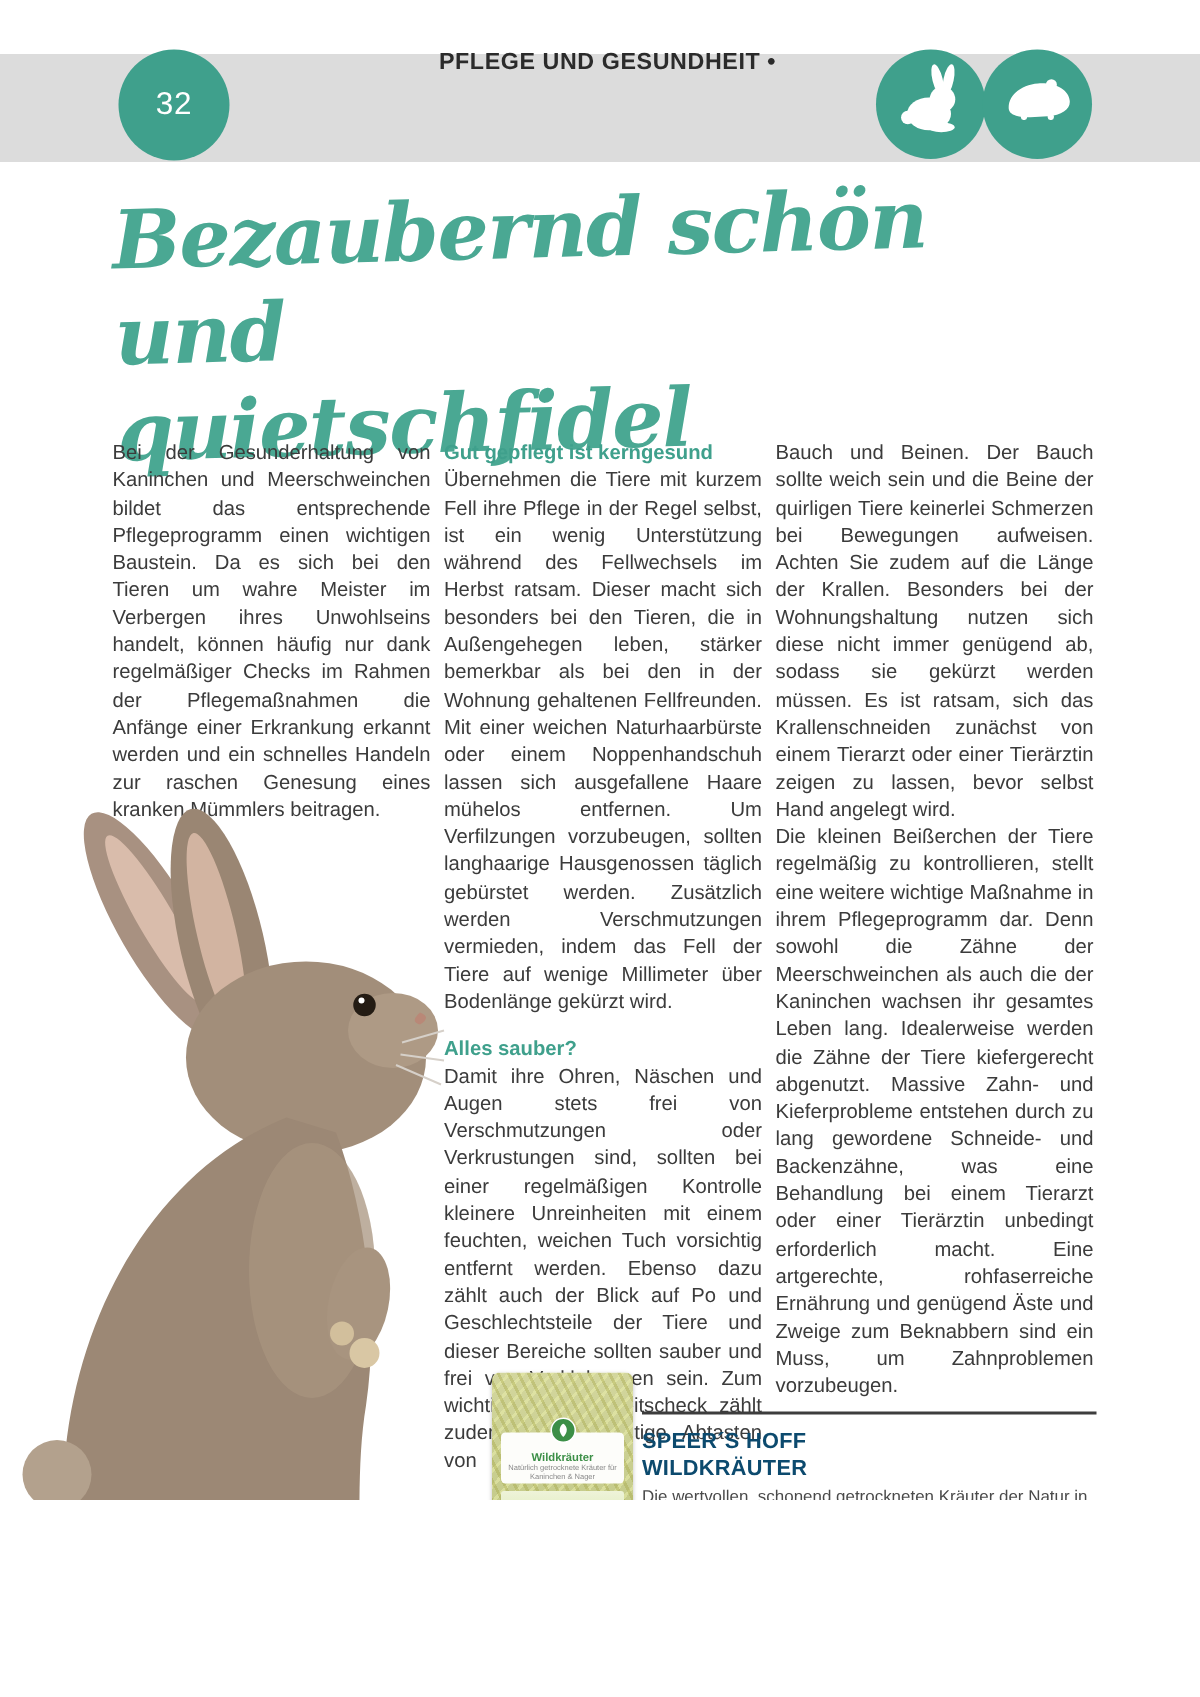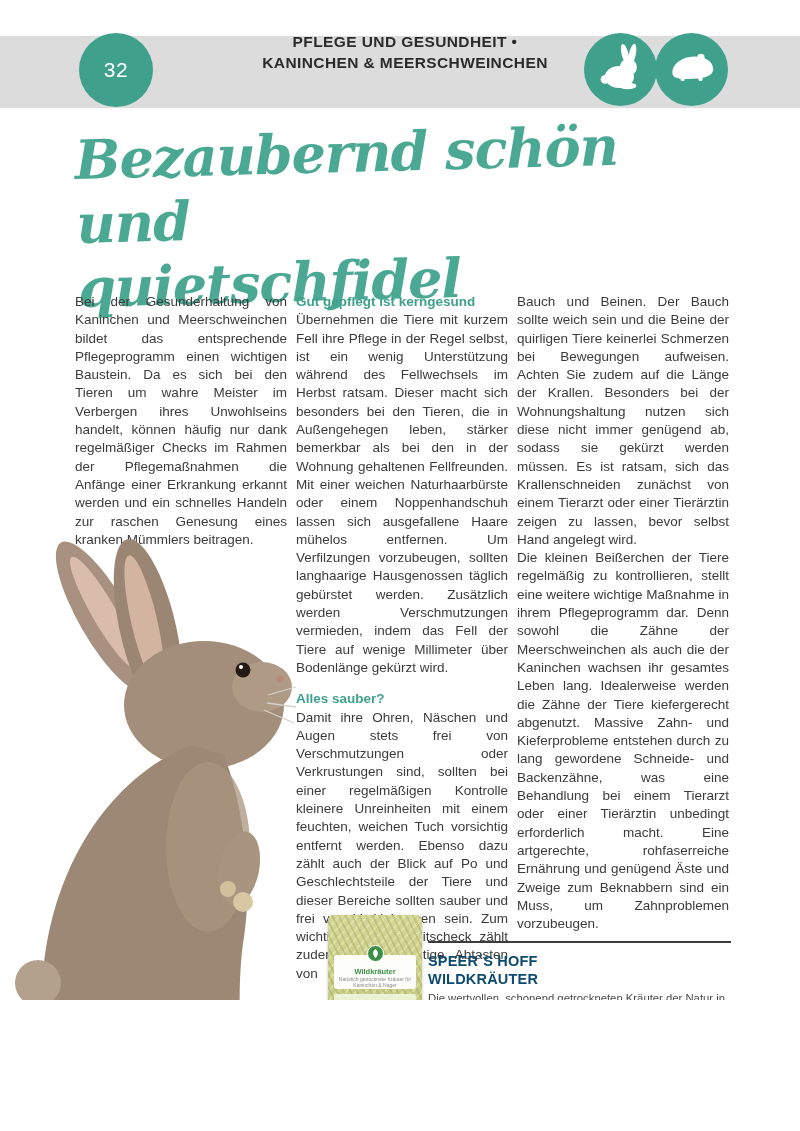--- a/index.html
+++ b/index.html
@@ -72,21 +72,20 @@
 <body>
 
 <div class="page">
 
   <div class="band"></div>
   <div class="page-circle">
     <span>32</span>
   </div>
   <div class="header-title">
     <div>PFLEGE UND GESUNDHEIT •</div>
-    <div>KANINCHEN &amp; MEERSCHWEINCHEN</div>
   </div>
   <div class="icon-circle rabbit">
     <span>
       <svg width="52" height="52" viewBox="0 0 64 64">
         <g class="white">
           <ellipse cx="37" cy="15" rx="4.2" ry="13" transform="rotate(-14 37 15)"></ellipse>
           <ellipse cx="46" cy="15" rx="4.2" ry="13" transform="rotate(12 46 15)"></ellipse>
           <circle cx="41" cy="31" r="10.5"></circle>
           <ellipse cx="30" cy="43" rx="18" ry="13.5"></ellipse>
           <circle cx="12.5" cy="46" r="5.5"></circle>

